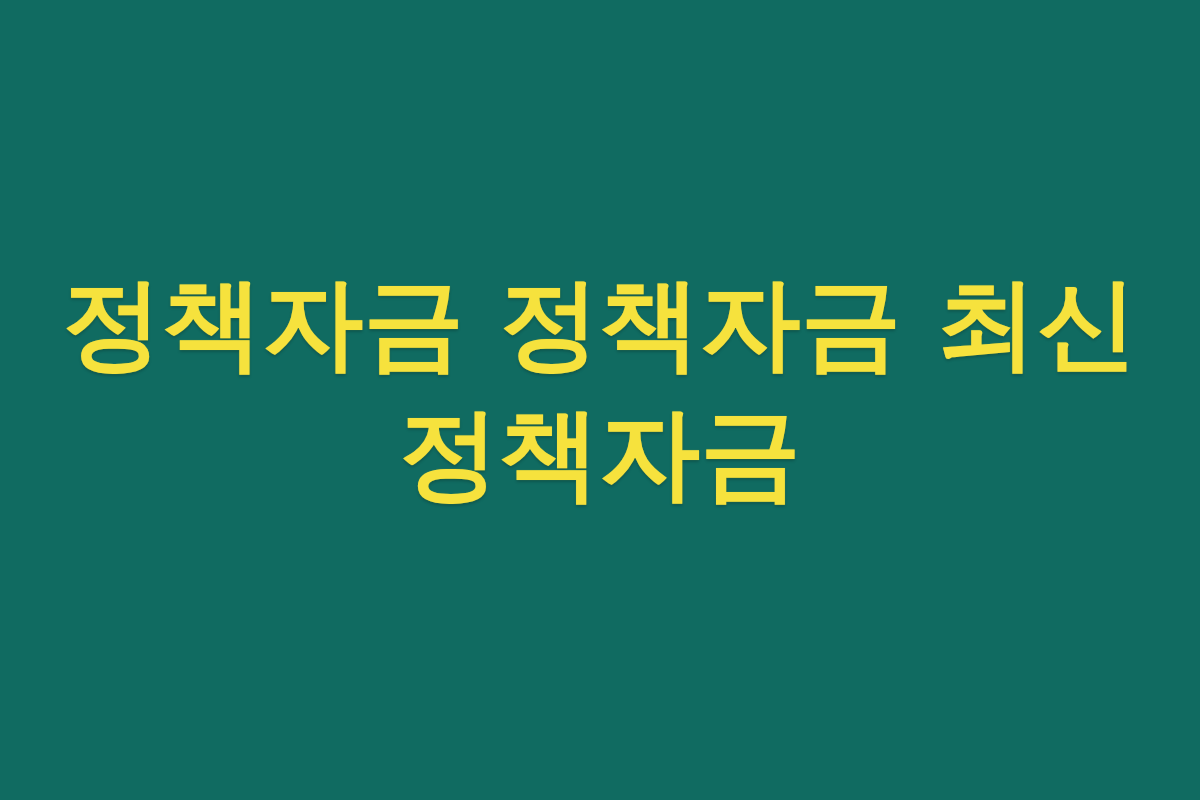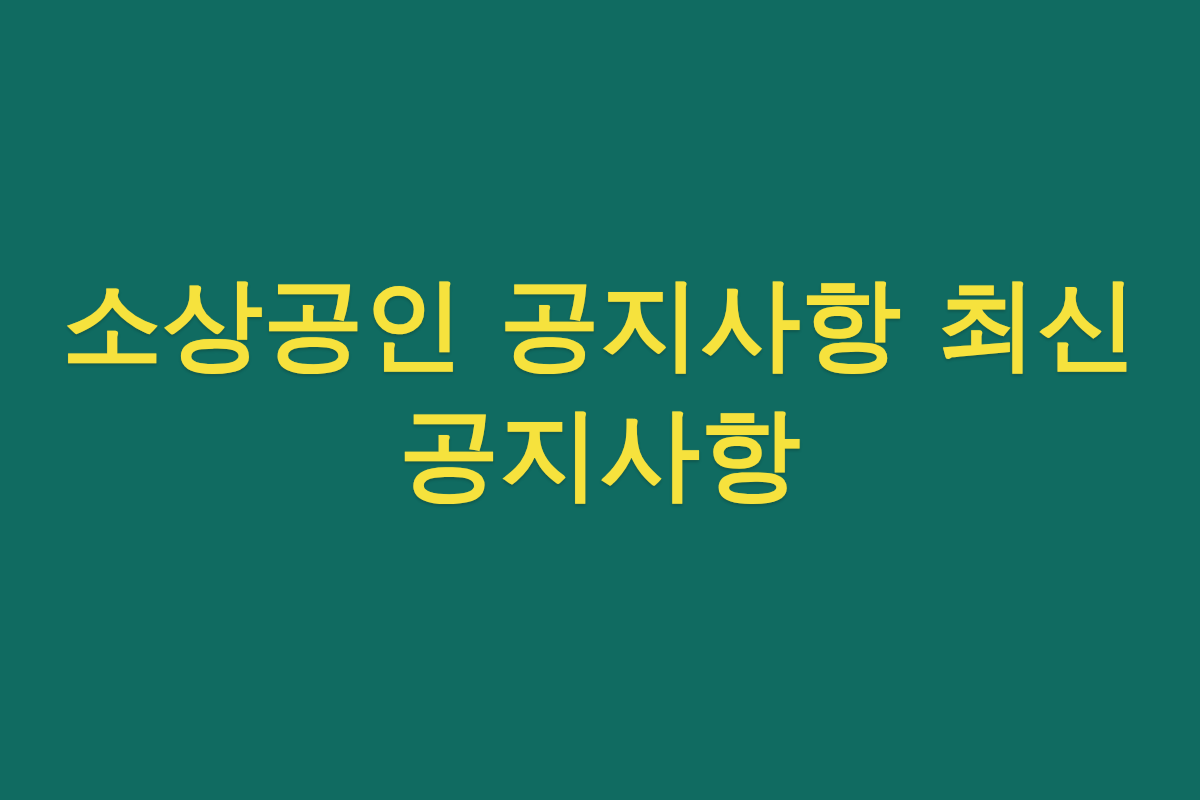--- a/index.html
+++ b/index.html
@@ -56,19 +56,19 @@
     font-size: 100px;
   }
 </style>
 </head>
 <body>
 
 <div class="banner">
 
   <div class="banner-text-block">
 
-    <span class="headline-line line-1">소상공인 공지사항 최신</span>
+    <span class="headline-line line-1">정책자금 정책자금 최신</span>
 
-    <span class="headline-line line-2">공지사항</span>
+    <span class="headline-line line-2">정책자금</span>
 
   </div>
 
 </div>
 
 </body></html>

